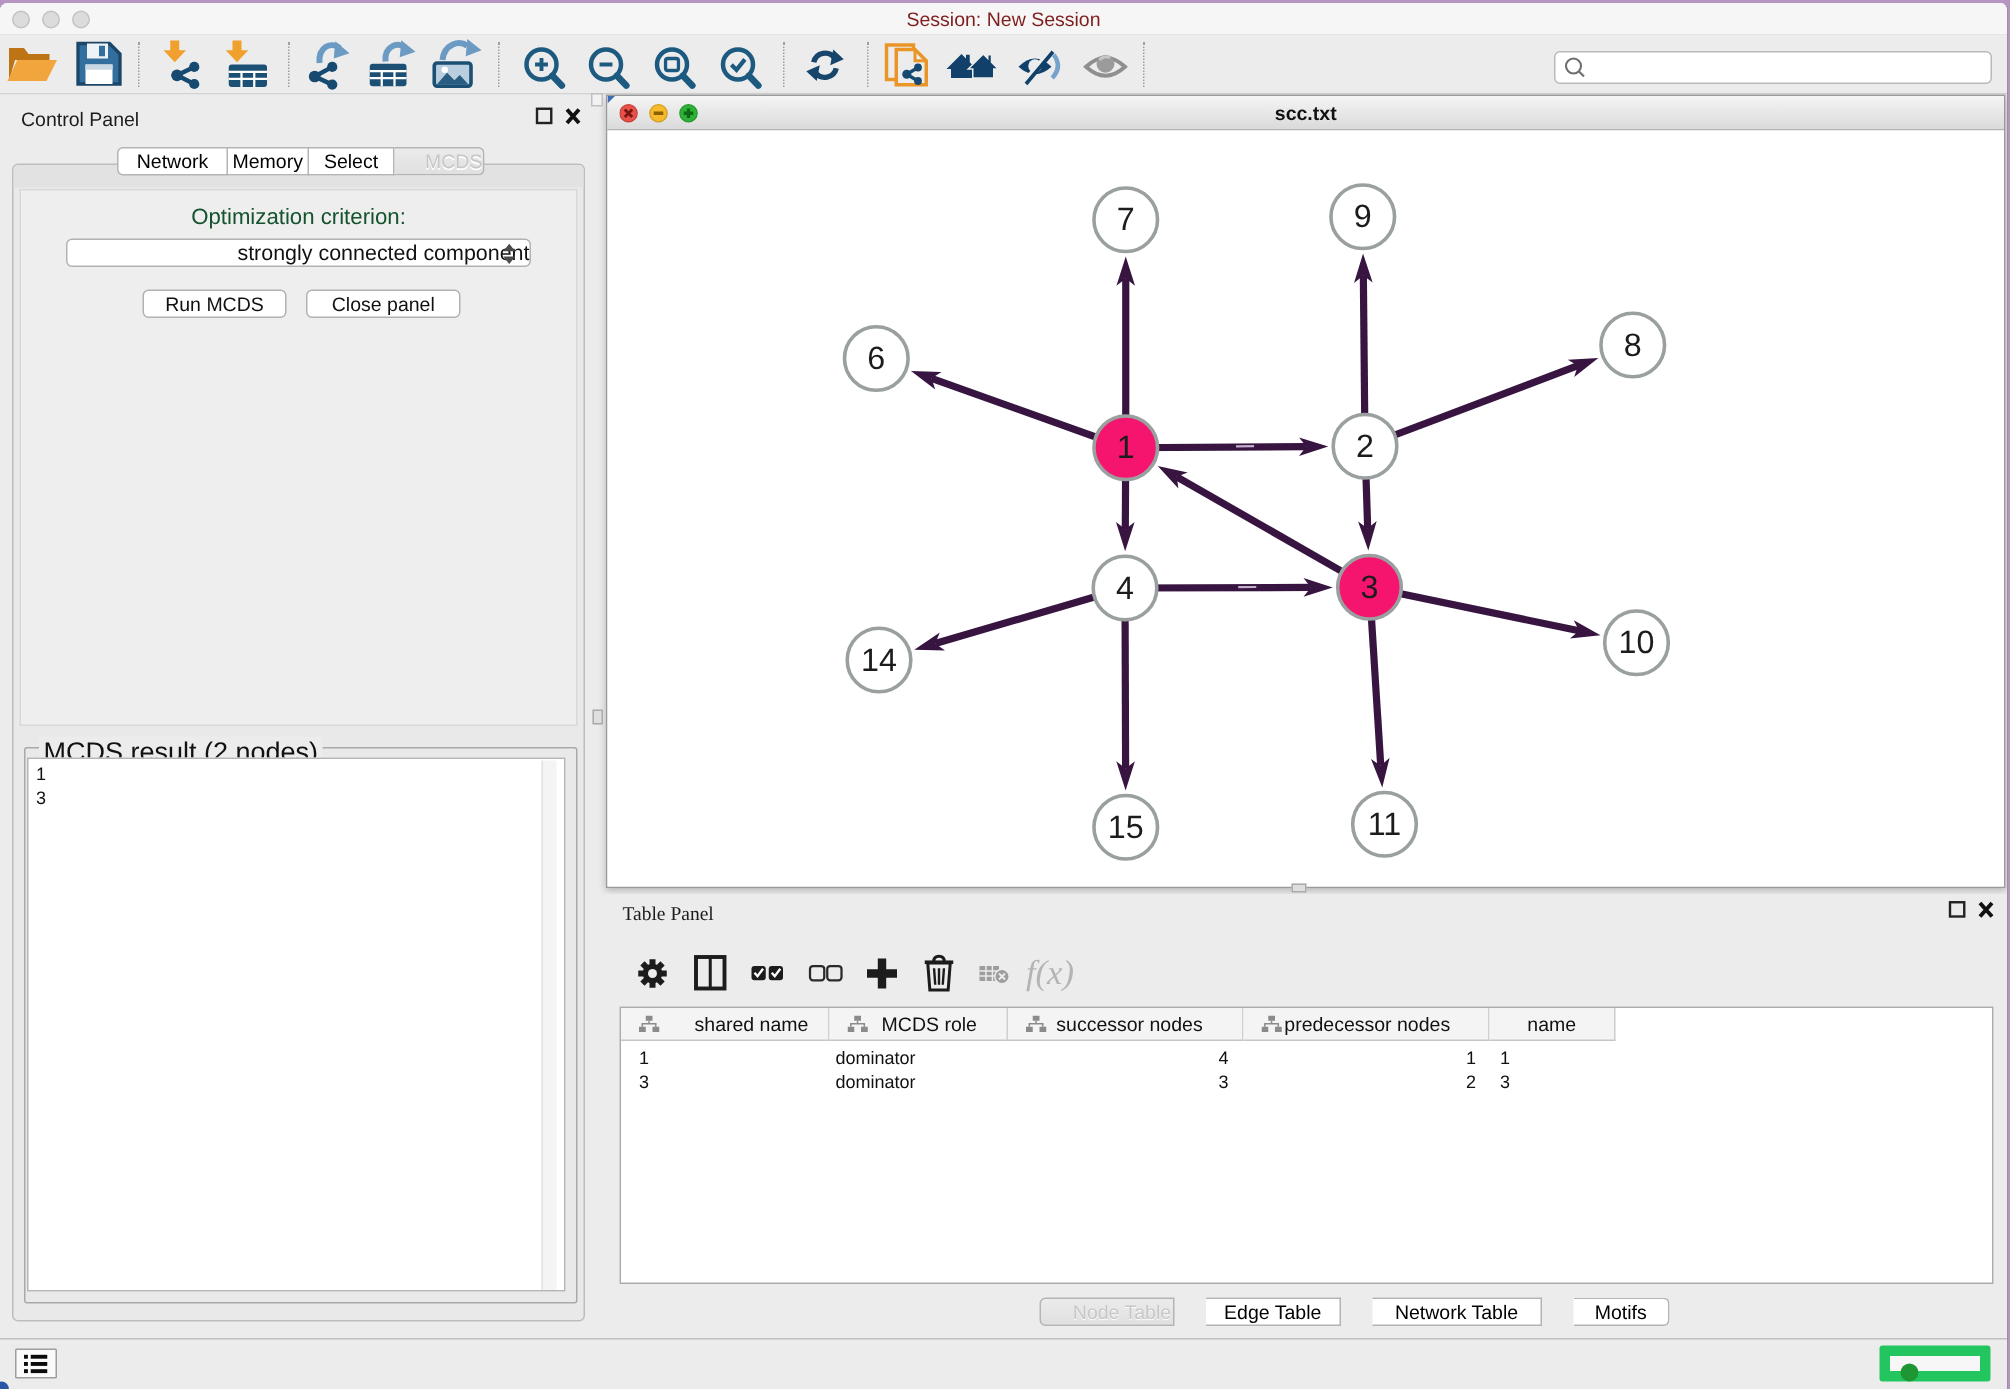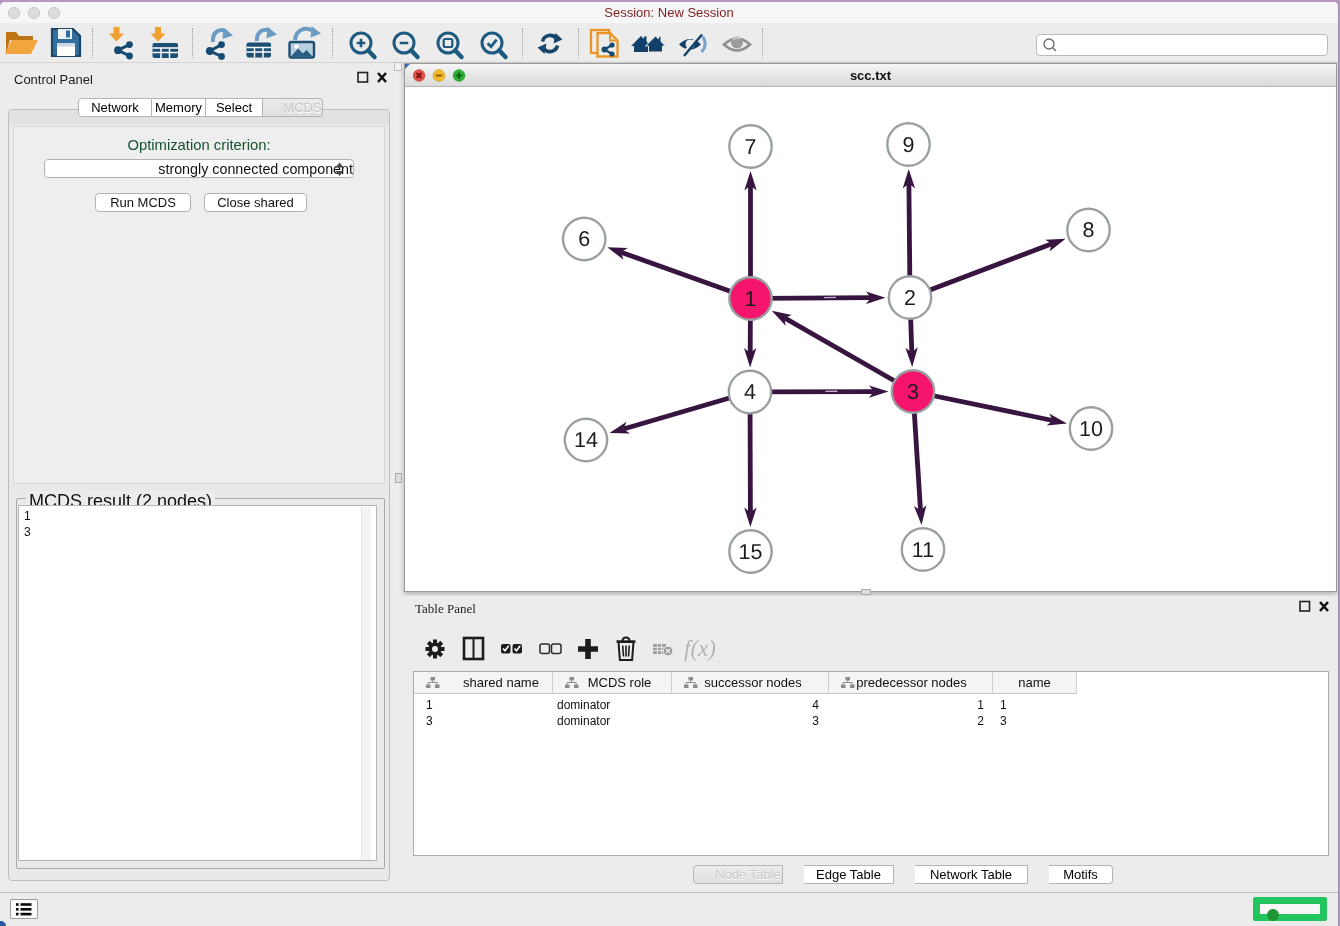--- a/index.html
+++ b/index.html
@@ -178,21 +178,21 @@
     </div>
     <div id="cppane">
       <div style="position:absolute;left:0;top:0;width:100%;height:15px;background:#e2e2e2;border-radius:3px 3px 0 0;"></div>
       <div id="cpinner"></div>
       <div id="optlabel">Optimization criterion:</div>
       <div id="selbox">strongly connected component<svg width="11" height="15" style="position:absolute;right:8px;top:2px;">
             <path d="M5.5,0.5 L9.5,5.5 L1.5,5.5 Z" fill="#4a4a4a"></path>
             <path d="M5.5,14 L9.5,9 L1.5,9 Z" fill="#4a4a4a"></path>
           </svg></div>
       <div class="btn" style="left:86px;top:83px;width:96px;">Run MCDS</div>
-      <div class="btn" style="left:195px;top:83px;width:103px;">Close shared</div>
+      <div class="btn" style="left:195px;top:83px;width:103px;">Close panel</div>
       <div id="mcdsgroup">
         <div id="mcdslabel">MCDS result (2 nodes)</div>
         <div id="mcdslist">
             <div style="padding:2px 0 0 5px;line-height:16px;">1<br>3</div>
             <div class="sb"></div>
           </div>
       </div>
     </div>
   </div>
 

